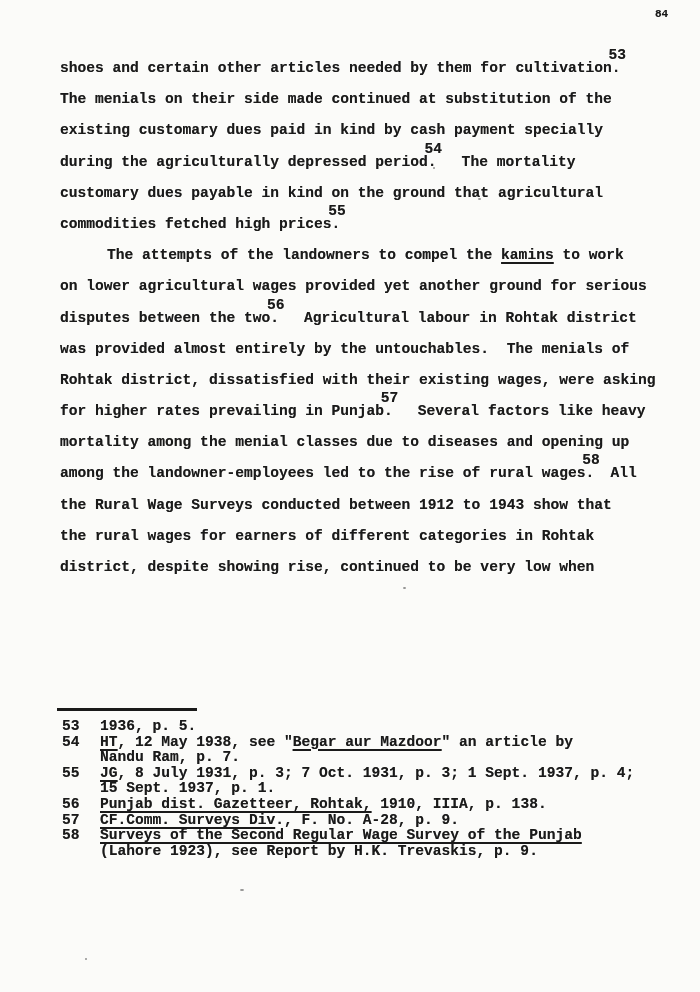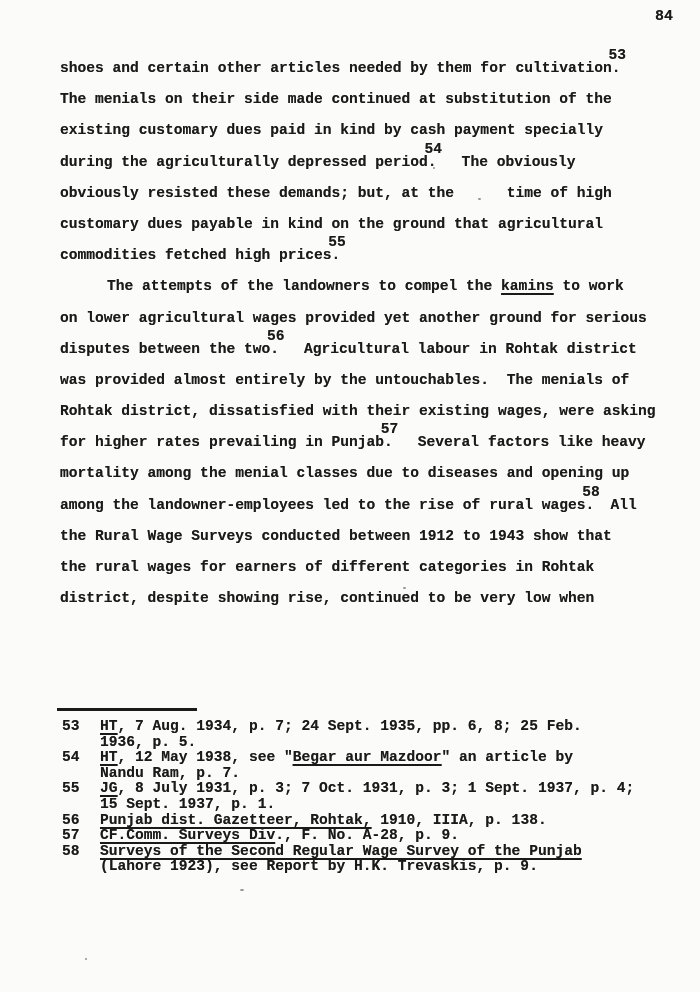--- a/index.html
+++ b/index.html
@@ -4,21 +4,21 @@
 <style>
   * { margin:0; padding:0; box-sizing:border-box; }
   html,body { width:700px; height:992px; }
   body { background:#fbfbf9; overflow:hidden; }
   .page {
     position:relative; width:700px; height:992px;
     font-family:"Liberation Mono","DejaVu Sans Mono",monospace;
     font-weight:bold; color:#1a1a1a;
     text-shadow:0 0 0.5px rgba(25,25,25,0.55);
   }
-  .page-number { position:absolute; left:655px; top:8px; font-size:15px; }
+  .page-number { position:absolute; left:655px; top:8px; font-size:11px; }
   .body-text {
     position:absolute; left:60px; top:53px; width:604px;
     font-size:14.6px; line-height:31.2px;
   }
   .body-line { white-space:pre; height:31.2px; }
   .body-line.indent { padding-left:47px; }
   .u { text-decoration:underline; text-decoration-thickness:1.5px; text-underline-offset:2.5px;text-align:center; }
   .sup { position:relative; top:-13px; margin-left:-12px; margin-right:2px; font-size:14.6px; }
   .fn-rule { position:absolute; left:57px; top:708px; width:140px; height:3px; background:#1a1a1a; }
   .footnotes {
@@ -39,43 +39,41 @@
 </head>
 <body style="background: rgb(251, 251, 249);">
 
 <div class="page" style="color: rgb(26, 26, 26);">
   <div class="page-number">84</div>
 
   <div class="body-text">
       <div class="body-line"><span>shoes and certain other articles needed by them for cultivation.</span><span class="sup">53</span></div>
       <div class="body-line"><span>The menials on their side made continued at substitution of the</span></div>
       <div class="body-line"><span>existing customary dues paid in kind by cash payment specially</span></div>
-      <div class="body-line"><span>during the agriculturally depressed period.</span><span class="sup">54</span><span>  The obviously</span></div>
-      <div class="body-line"><span>obviously resisted these demands; but, at the      time of high</span></div>
+      <div class="body-line"><span>during the agriculturally depressed period.</span><span class="sup">54</span><span>  The mortality</span></div>
       <div class="body-line"><span>customary dues payable in kind on the ground that agricultural</span></div>
       <div class="body-line"><span>commodities fetched high prices.</span><span class="sup">55</span></div>
       <div class="body-line indent"><span>The attempts of the landowners to compel the </span><span class="u">kamins</span><span> to work</span></div>
       <div class="body-line"><span>on lower agricultural wages provided yet another ground for serious</span></div>
       <div class="body-line"><span>disputes between the two.</span><span class="sup">56</span><span>  Agricultural labour in Rohtak district</span></div>
       <div class="body-line"><span>was provided almost entirely by the untouchables.  The menials of</span></div>
       <div class="body-line"><span>Rohtak district, dissatisfied with their existing wages, were asking</span></div>
       <div class="body-line"><span>for higher rates prevailing in Punjab.</span><span class="sup">57</span><span>  Several factors like heavy</span></div>
       <div class="body-line"><span>mortality among the menial classes due to diseases and opening up</span></div>
       <div class="body-line"><span>among the landowner-employees led to the rise of rural wages.</span><span class="sup">58</span><span> All</span></div>
       <div class="body-line"><span>the Rural Wage Surveys conducted between 1912 to 1943 show that</span></div>
       <div class="body-line"><span>the rural wages for earners of different categories in Rohtak</span></div>
       <div class="body-line"><span>district, despite showing rise, continued to be very low when</span></div>
     </div>
 
   <div class="fn-rule"></div>
   <div class="footnotes">
       <div class="fn-row">
         <span class="fn-num">53</span>
         <span class="fn-body">
-          <div class="fn-line"><span class="u">HT</span><span>, 7 Aug. 1934, p. 7; 24 Sept. 1935, pp. 6, 8; 25 Feb.</span></div>
           <div class="fn-line"><span>1936, p. 5.</span></div>
         </span>
       </div>
       <div class="fn-row">
         <span class="fn-num">54</span>
         <span class="fn-body">
           <div class="fn-line"><span class="u">HT</span><span>, 12 May 1938, see "</span><span class="u">Begar aur Mazdoor</span><span>" an article by</span></div>
           <div class="fn-line"><span>Nandu Ram, p. 7.</span></div>
         </span>
       </div>

